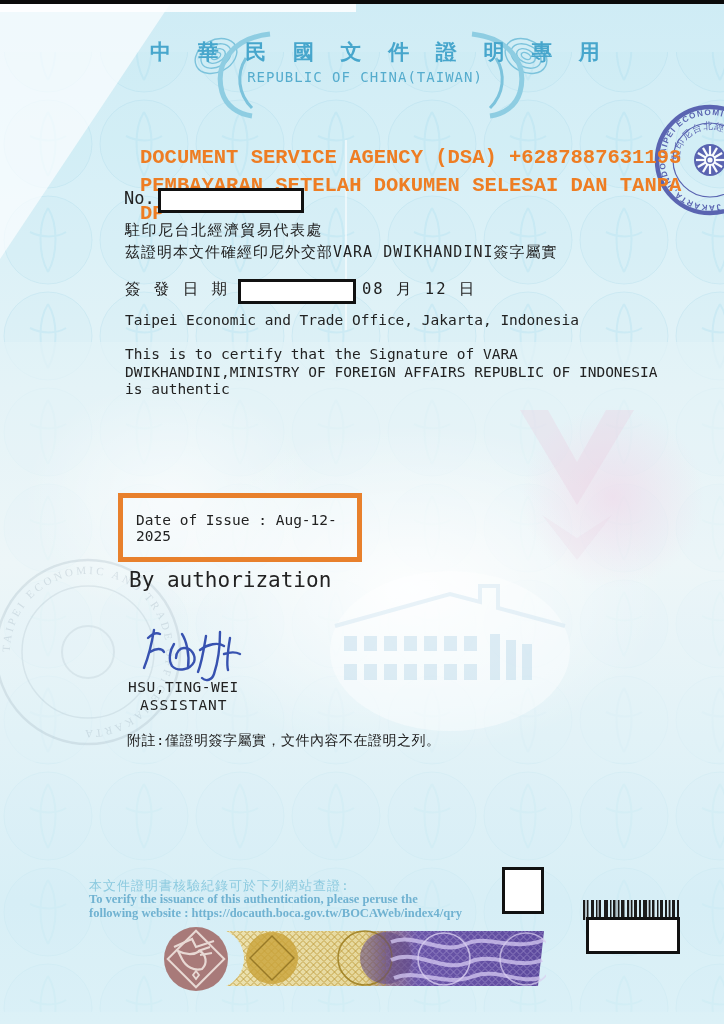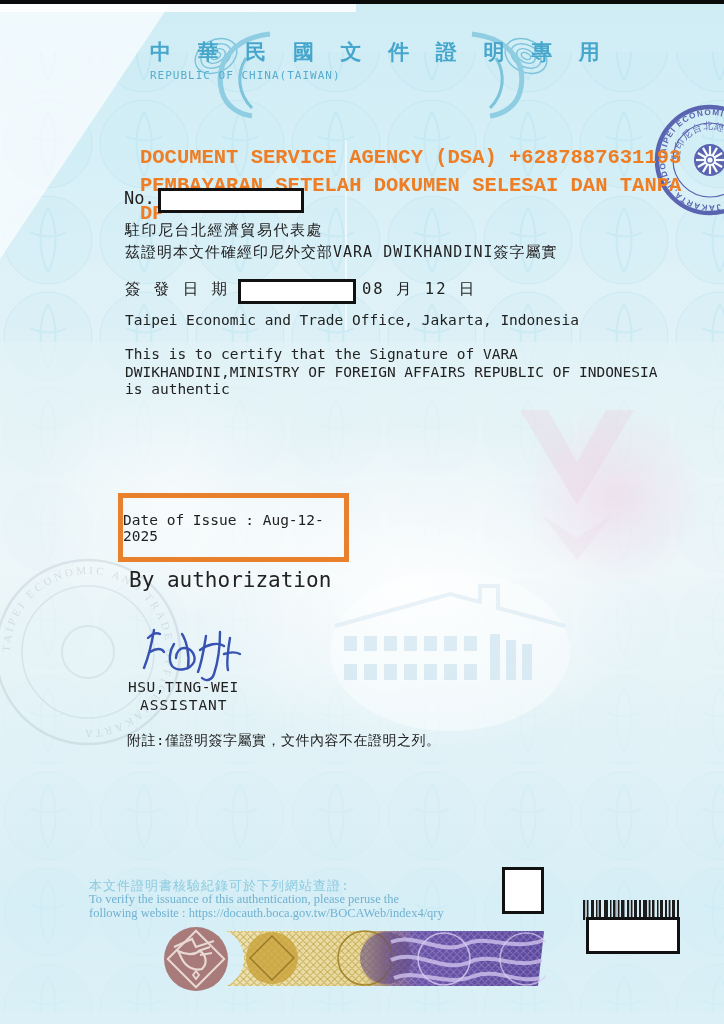--- a/index.html
+++ b/index.html
@@ -15,23 +15,23 @@
   .scan-top{left:0;top:0;width:724px;height:4px;background:#0a0a0a;}
   .scan-white{left:0;top:4px;width:356px;height:8px;background:rgba(255,255,255,.85);}
   .fold-wedge{left:0;top:4px;width:300px;height:260px;background:rgba(252,254,255,.72);
     clip-path:polygon(0 0,170px 0,0 255px);}
   .crease{left:345px;top:140px;width:2px;height:190px;background:rgba(255,255,255,.55);}
   
   .wash1{left:60px;top:360px;width:640px;height:460px;background:radial-gradient(ellipse 55% 50% at 55% 50%,rgba(255,255,255,.88),rgba(255,255,255,0) 72%);}
   .wash2{left:-40px;top:330px;width:420px;height:340px;background:radial-gradient(ellipse 50% 50% at 50% 50%,rgba(255,255,255,.6),rgba(255,255,255,0) 70%);}
   .pink-wash{left:470px;top:380px;width:260px;height:260px;background:radial-gradient(ellipse 50% 50% at 55% 45%,rgba(241,216,233,.65),rgba(241,216,233,0) 70%);}
   
-  .hdr{left:150px;top:38px;width:430px;text-align:left;}
+  .hdr{left:150px;top:38px;width:430px;text-align:center;}
   .hdr-zh{font-size:21px;letter-spacing:7px;color:#47a6cc;font-weight:bold;white-space:nowrap;}
-  .hdr-en1{font-size:11px;letter-spacing:1px;color:#55accd;margin-top:3px;}
+  .hdr-en1{font-size:14px;letter-spacing:1px;color:#55accd;margin-top:3px;}
   .hdr-en2{font-size:15px;letter-spacing:2px;color:#55accd;margin-top:1px;}
   .swirl{top:28px;width:86px;height:92px;}
   .swirl-l{left:186px;}
   .swirl-r{left:470px;transform:scaleX(-1);}
   
   .orange{left:140px;top:144px;width:560px;font-family:Liberation Mono, monospace;font-weight:bold;font-size:20.5px;line-height:28px;}
   
   .no-label{left:124px;top:188px;font-size:17px;}
   .redact{background:#fff;border:3px solid #111;}
   .no-box{left:158px;top:188px;width:140px;height:19px;}
@@ -39,30 +39,30 @@
   .zh1{left:125px;top:221px;font-size:15px;letter-spacing:1.5px;}
   .zh2{left:125px;top:243px;font-size:15px;letter-spacing:1px;}
   .date-line{left:125px;top:279px;font-size:15.5px;letter-spacing:2px;white-space:nowrap;}
   .date-box{left:238px;top:279px;width:112px;height:19px;}
   .date-suffix{left:362px;top:279px;font-size:15.5px;letter-spacing:2px;text-align:right;}
   
   .office{left:125px;top:312px;font-size:14.5px;}
   .cert{left:125px;top:346px;font-size:14.5px;line-height:17.5px;width:560px;}
   
   .issue-box{left:118px;top:493px;width:221px;height:59px;border:5px solid #e8802c;background:rgba(255,255,255,.25);
-    display:flex;align-items:center;font-size:14.5px;}
+    display:flex;align-items:center;padding-left:13px;font-size:14.5px;}
   .byauth{left:129px;top:568px;font-size:21px;}
   
   .sig{left:136px;top:624px;width:110px;height:62px;}
   .hsu{left:128px;top:679px;font-size:14.5px;letter-spacing:.5px;}
   .asst{left:128px;top:697px;font-size:14.5px;letter-spacing:1px;margin-left:12px;}
   .footnote{left:127px;top:732px;font-size:14px;letter-spacing:.5px;}
   
   .ver-zh{left:89px;top:877px;font-size:13px;color:#8ccadf;letter-spacing:1px;}
-  .ver-en{left:89px;top:892px;font-size:12.5px;color:#70b2d1;font-family:"Liberation Serif",serif;line-height:14px;}
+  .ver-en{left:89px;top:892px;font-size:12.5px;color:#70b2d1;font-family:"Liberation Serif",serif;line-height:14px;font-weight:bold;}
   
   .sq-box{left:502px;top:867px;width:36px;height:41px;}
   .bar-svg{left:583px;top:900px;}
   .bar-box{left:586px;top:917px;width:88px;height:31px;}
   
   .stamp-blue{left:652px;top:102px;width:116px;height:116px;}
   .emboss{left:-12px;top:552px;width:200px;height:200px;opacity:.5;}
   .dove-seal{left:162px;top:925px;width:68px;height:68px;}
   .band{left:226px;top:930px;width:320px;height:57px;}
   .building{left:330px;top:556px;width:245px;height:175px;opacity:.55;}

